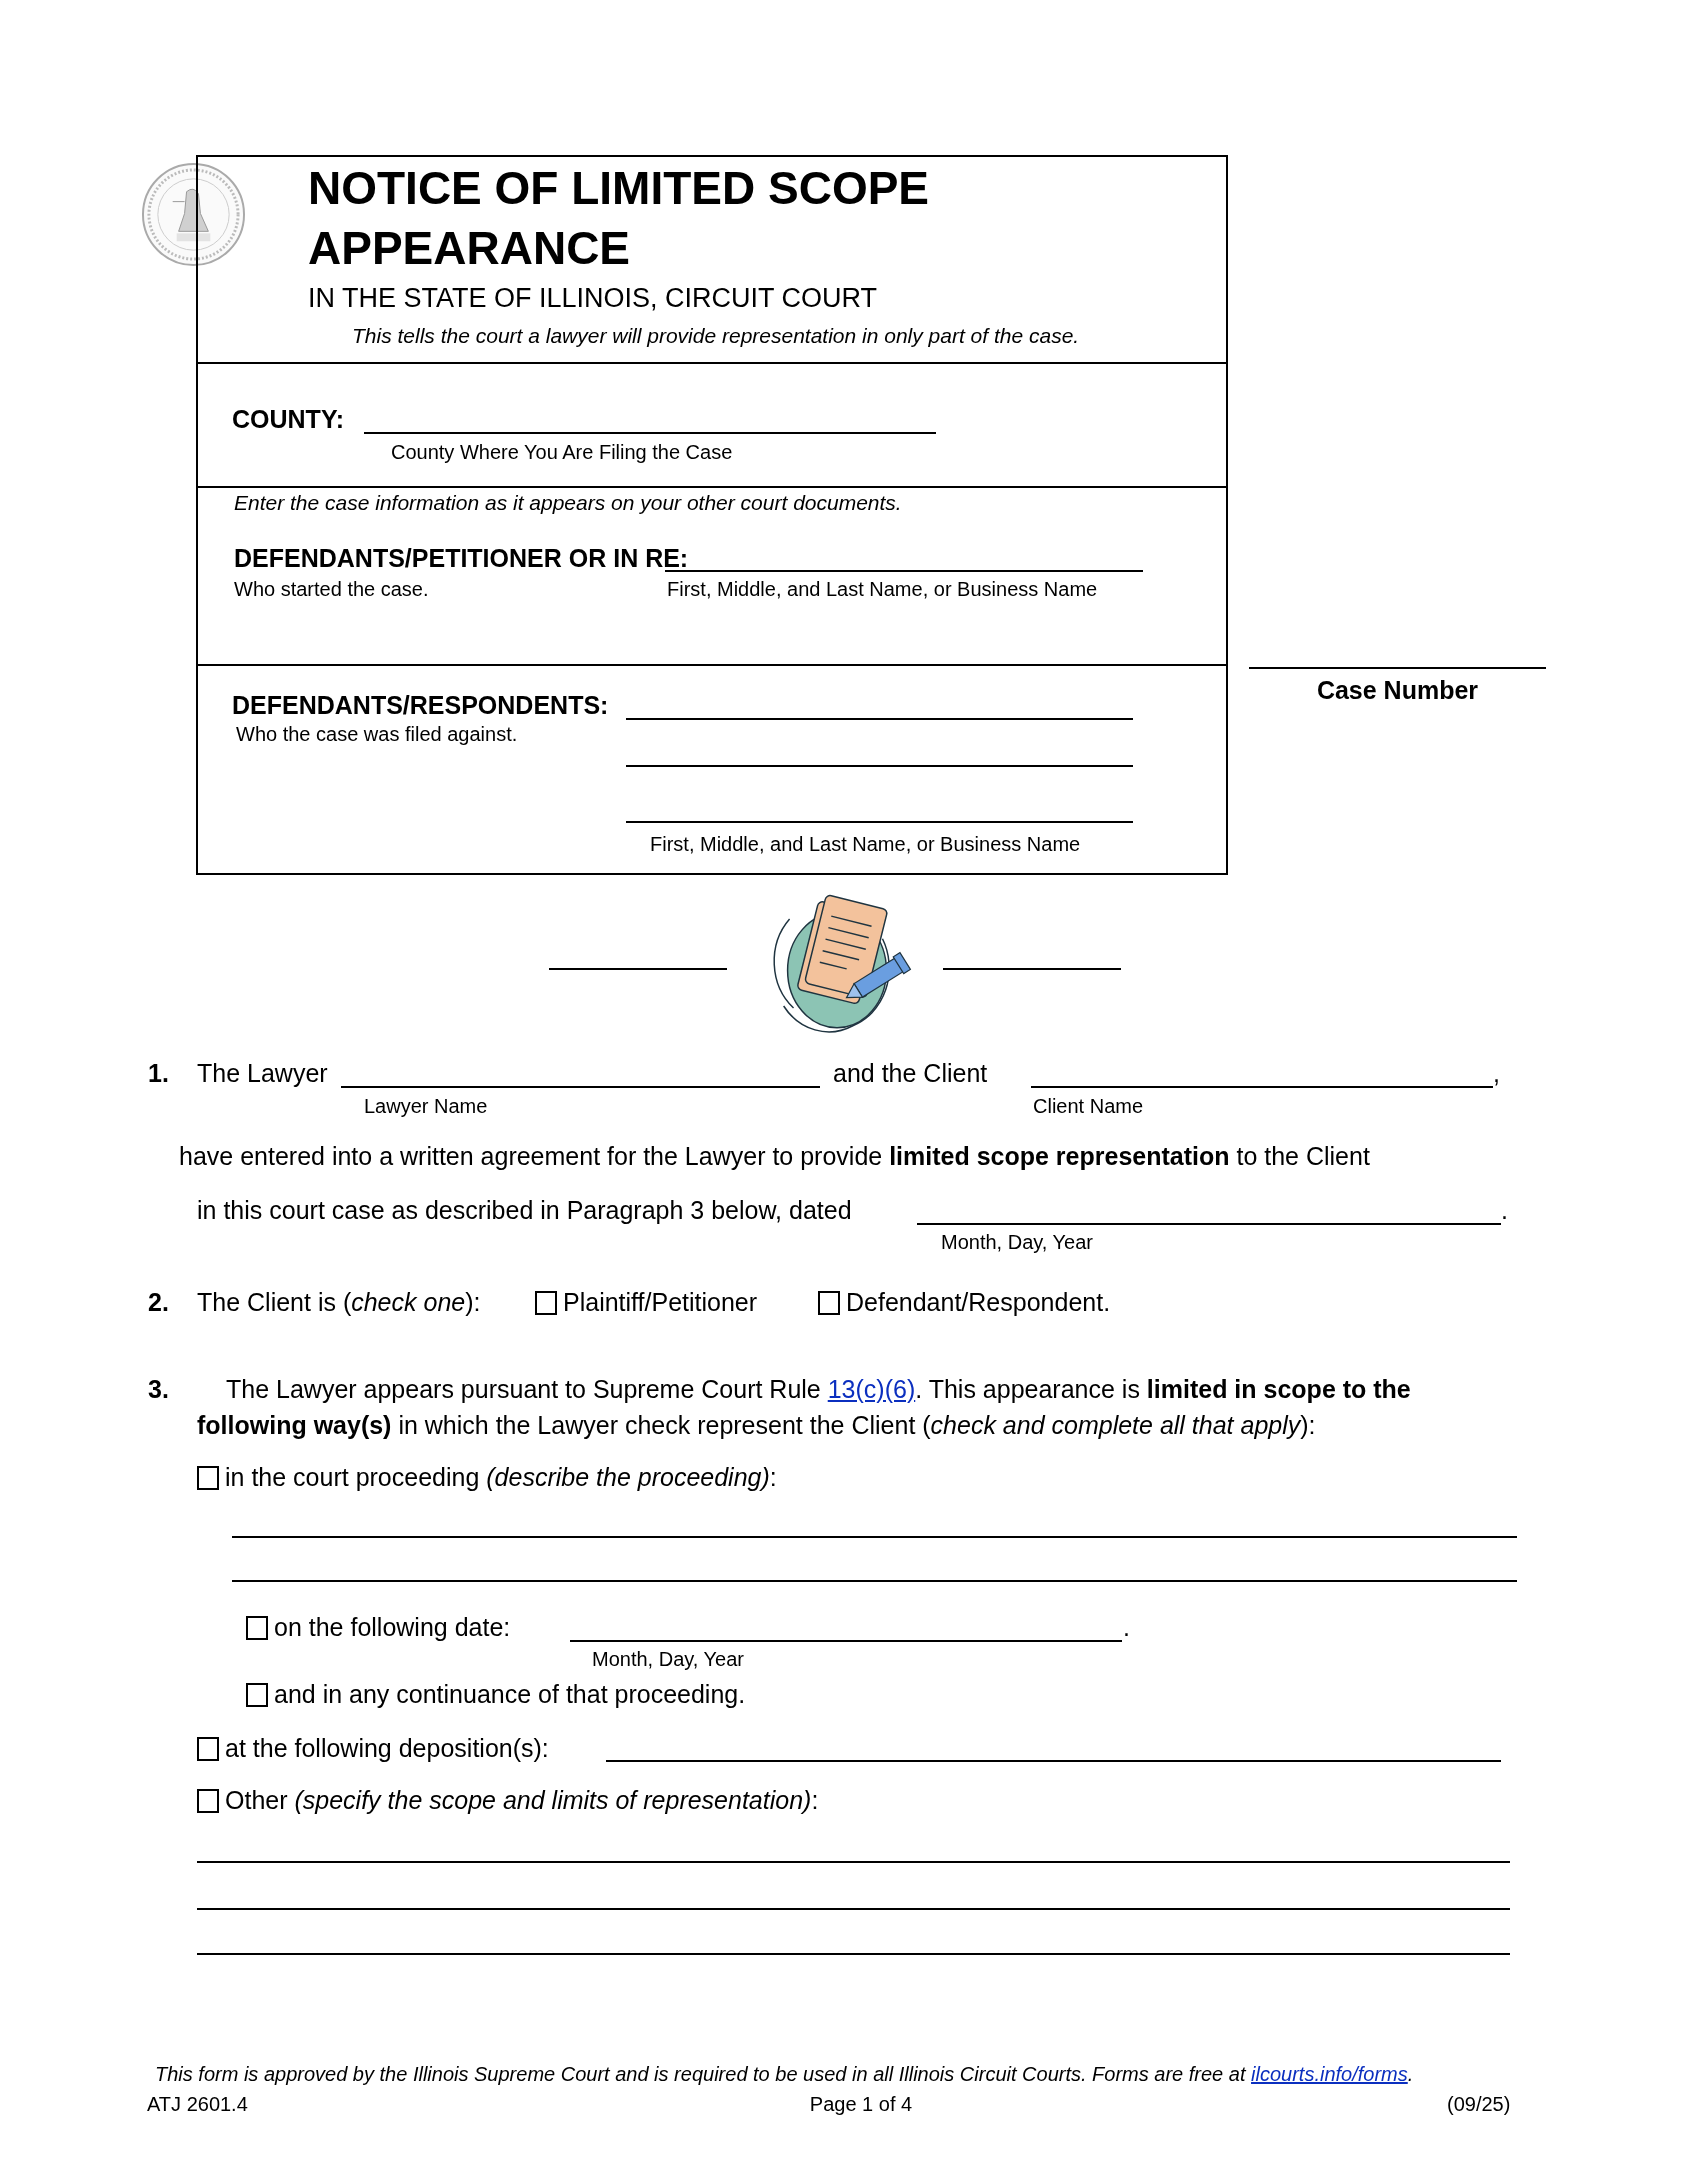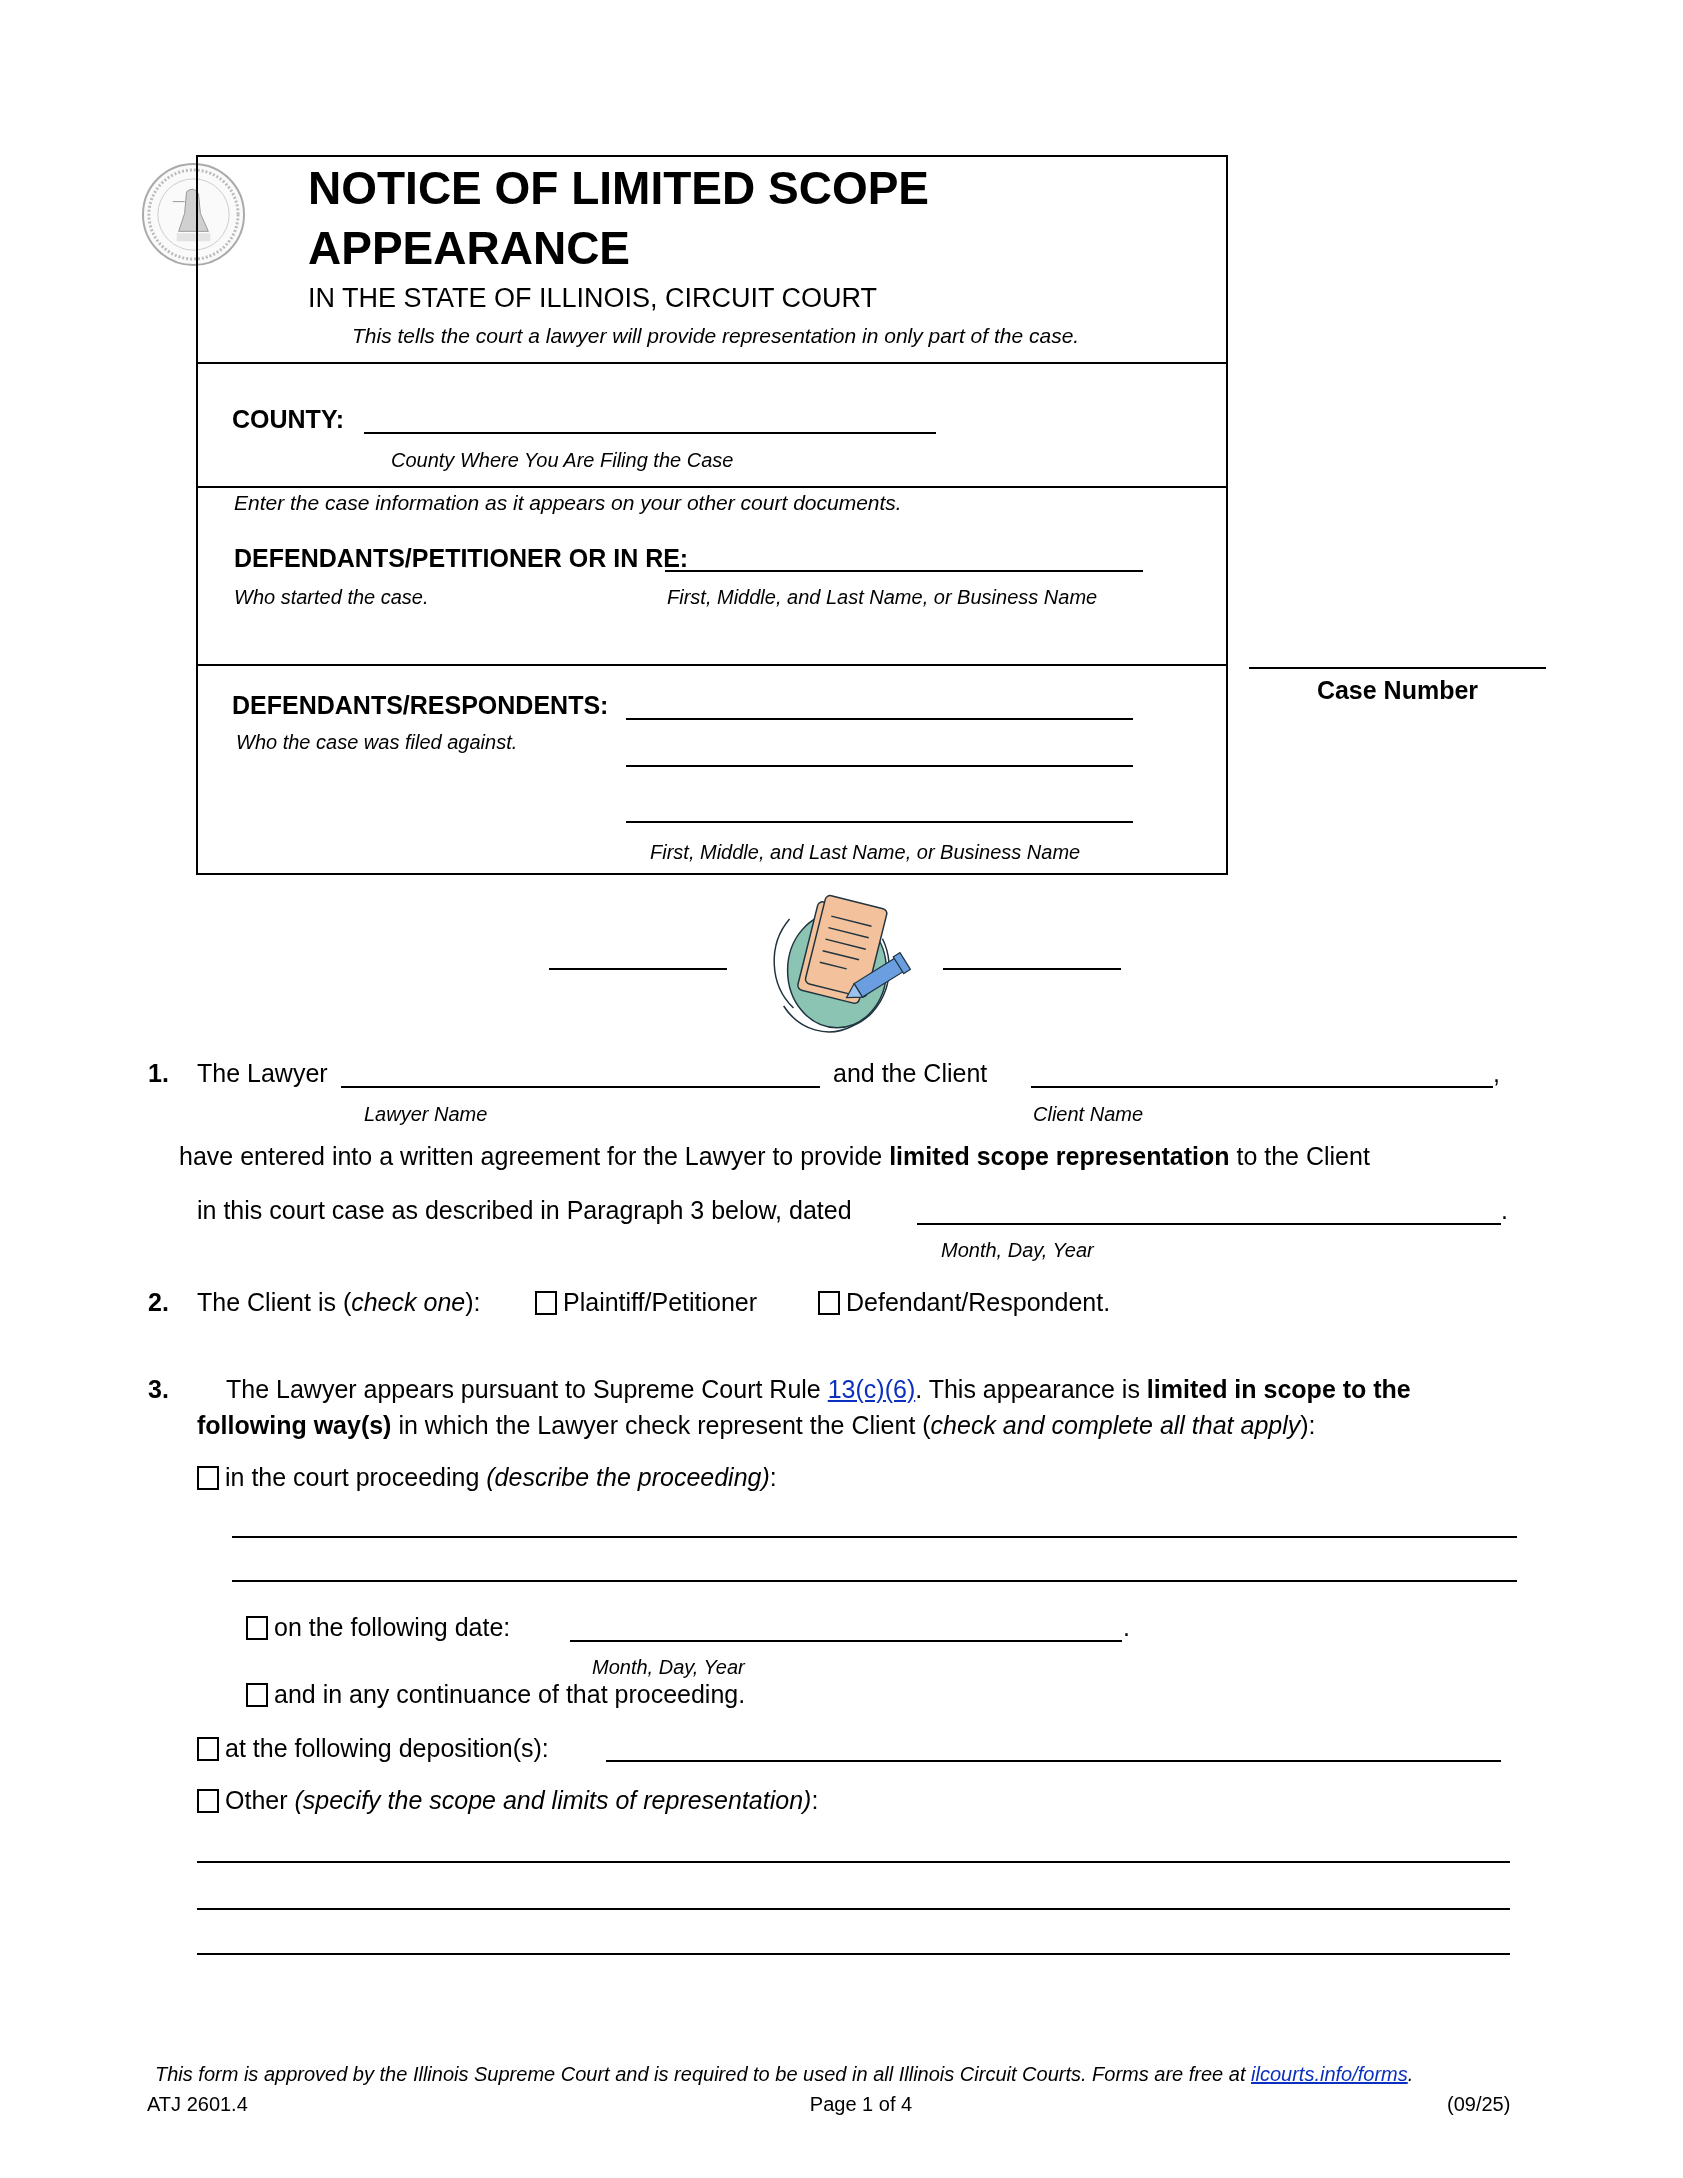--- a/index.html
+++ b/index.html
@@ -2,21 +2,21 @@
 <html><head>
 <meta charset="utf-8">
 <style>
   html, body { margin:0; padding:0; background:#ffffff; }
   body { width:1683px; height:2178px; position:relative; overflow:hidden;
          font-family:"Liberation Sans", "DejaVu Sans", sans-serif; color:#000; }
   .abs { position:absolute; white-space:nowrap; }
   .t { font-size:25px; line-height:30px; }
   .ital { font-style:italic; }
   .bold { font-weight:bold; }
-  .cap { font-size:20px; font-style:italic; line-height:24px;margin-top:8px; }
+  .cap { font-size:20px; line-height:24px; }
   .line { position:absolute; border-bottom:2px solid #000; height:0; }
   .cb { display:inline-block; width:22px; height:24px; border:2px solid #000;
         box-sizing:border-box; vertical-align:-4px; margin-right:6px; background:#fff; }
   .box { position:absolute; border:2px solid #000; box-sizing:border-box; }
   .hdiv { position:absolute; height:0; border-top:2px solid #000; }
   a.link { color:#0b2fbf; text-decoration:underline; }
   .num { position:absolute; font-weight:bold; font-size:25px; line-height:30px; }
 </style>
 </head>
 <body>

